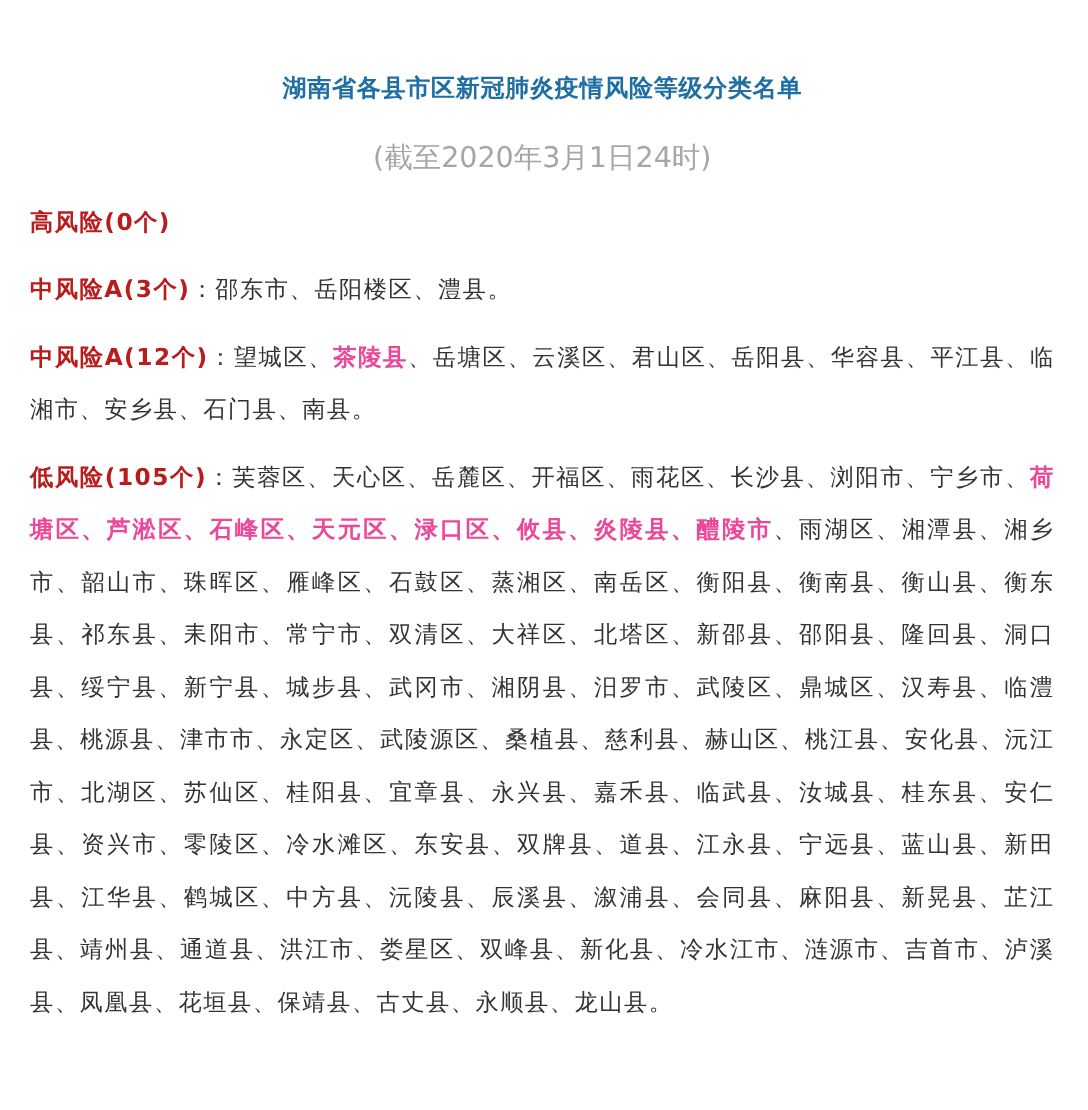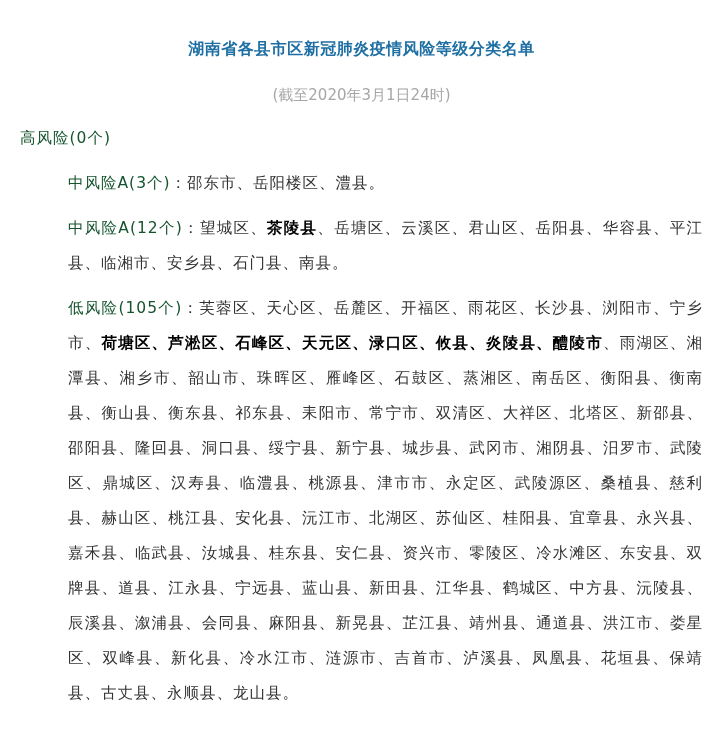--- a/index.html
+++ b/index.html
@@ -4,35 +4,35 @@
 <style>
   html, body { margin: 0; padding: 0; background: #ffffff; }
   body {
     width: 725px; height: 740px; overflow: hidden;
     font-family: "DejaVu Sans", "Liberation Sans", sans-serif;
     color: #333333;
   }
   .page { padding: 0 22px 0 20px; box-sizing: border-box; width: 725px; }
   .title {
     text-align: center; color: #1e6fa3; font-weight: bold;
-    font-size: 16px; margin: 0; padding-top: 38px; height: 22px; line-height: 22px;
+    font-size: 16px; margin: 0; padding-top: 48px; height: 22px; line-height: 22px;
     letter-spacing: 0.5px;
   }
   .subtitle {
-    text-align: center; color: #a6a6a6; font-size: 15px;
+    text-align: center; color: #a6a6a6; font-size: 19px;
     margin: 0; padding-top: 24px; height: 22px; line-height: 22px;
   }
   .section {
     font-size: 15.5px; line-height: 35px; margin: 0;
     text-align: justify; letter-spacing: 1px;
   }
-  .section .label { font-weight: normal; color: #14532d; }
-  .section b { font-weight: bold; color: #000000; }
+  .section .label { font-weight: bold; color: #b91c1c; }
+  .section b { font-weight: bold; color: #ec4899; }
   .sec-high { margin-top: 15px; }
-  .gap { margin-top: 10px; margin-left: 48px; }
+  .gap { margin-top: 10px; }
 </style>
 </head>
 <body>
 
 <div class="page">
   <p class="title">湖南省各县市区新冠肺炎疫情风险等级分类名单</p>
   <p class="subtitle">(截至2020年3月1日24时)</p>
 
   <p class="section sec-high">
     <span class="label">高风险(0个)</span>

